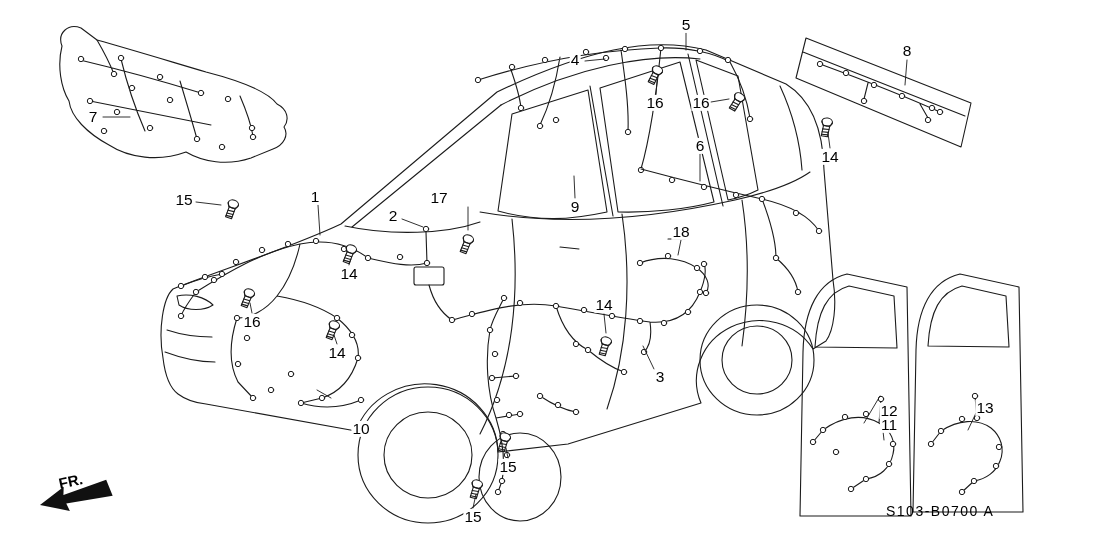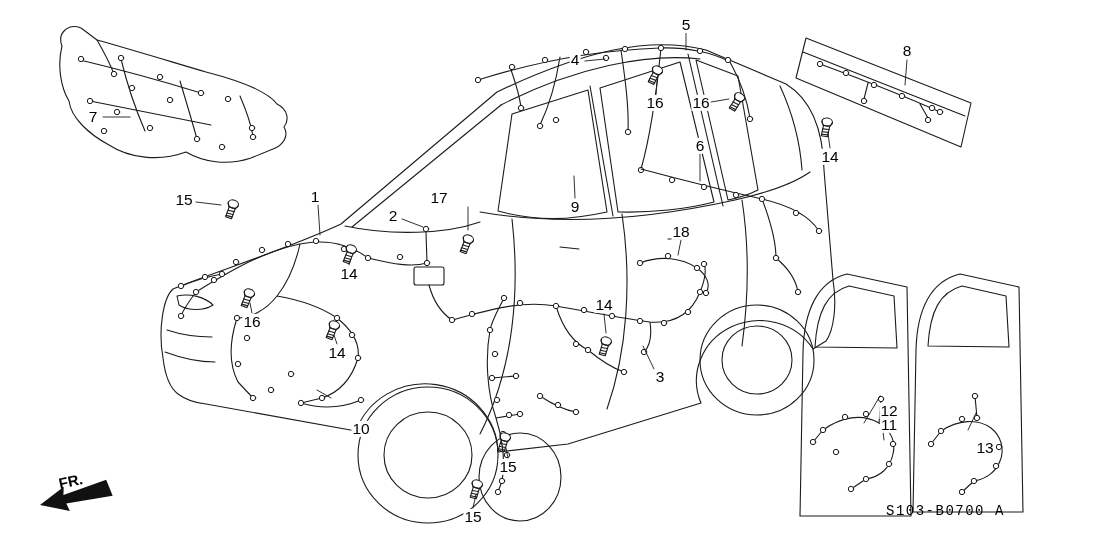--- a/index.html
+++ b/index.html
@@ -4,21 +4,21 @@
 <title>Wire Harness Diagram</title>
 <style>
   html,body{margin:0;padding:0;background:#fff;}
   .stage{position:relative;width:1108px;height:553px;background:#fff;overflow:hidden;
          font-family:"Liberation Sans",sans-serif;}
   .stage svg{position:absolute;left:0;top:0;}
   .callout-layer{position:absolute;left:0;top:0;width:1108px;height:553px;}
   .callout{position:absolute;transform:translate(-50%,-50%);font-size:15.5px;color:#000;
            background:#fff;padding:0 1px;line-height:1.05;font-family:"Liberation Sans",sans-serif;}
   .part-code{position:absolute;left:886px;top:503px;color:#000;font-size:14px;
-             letter-spacing:1.5px;font-family:Liberation Mono, monospace;}
+             letter-spacing:1.5px;font-family:Liberation Sans, sans-serif;}
   .fr-text{font-family:"Liberation Sans",sans-serif;font-weight:bold;font-size:15px;fill:#000;}
 </style>
 </head>
 <body>
 
 <div class="stage">
 
 <svg width="1108" height="553" viewBox="0 0 1108 553">
   <defs>
     <circle id="dot" r="2.7" fill="#fff" stroke="#1b1b1b" stroke-width="1"></circle>
@@ -286,18 +286,18 @@
       <span class="callout" style="left: 349px; top: 274px;">14</span>
       <span class="callout" style="left: 252px; top: 322px;">16</span>
       <span class="callout" style="left: 337px; top: 353px;">14</span>
       <span class="callout" style="left: 604px; top: 305px;">14</span>
       <span class="callout" style="left: 660px; top: 377px;">3</span>
       <span class="callout" style="left: 340px; top: 429px; margin-left: 21px;">10</span>
       <span class="callout" style="left: 508px; top: 467px;">15</span>
       <span class="callout" style="left: 473px; top: 517px;">15</span>
       <span class="callout" style="left: 889px; top: 393px; margin-top: 32px;">11</span>
       <span class="callout" style="left: 889px; top: 411px; text-align: center;">12</span>
-      <span class="callout" style="left: 985px; top: 408px; margin-top: 40px;">13</span>
+      <span class="callout" style="left: 985px; top: 408px;">13</span>
     </div>
 
 <div class="part-code">S103-B0700 A</div>
 
 </div>
 
 </body></html>

